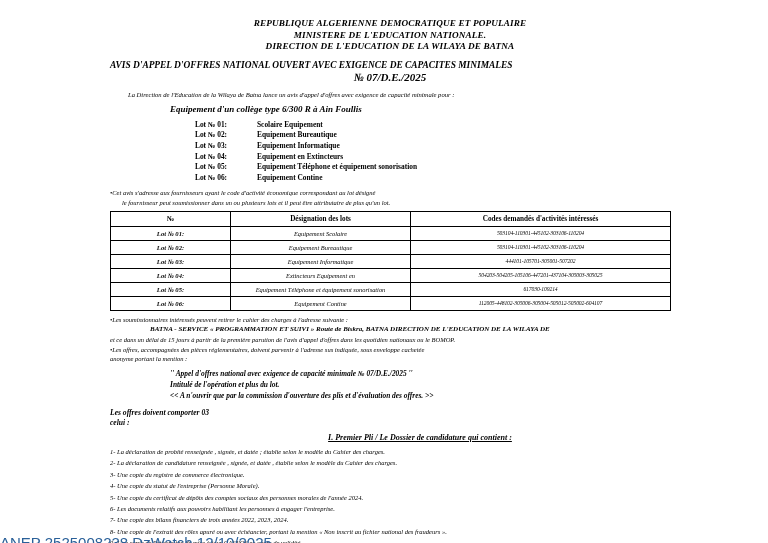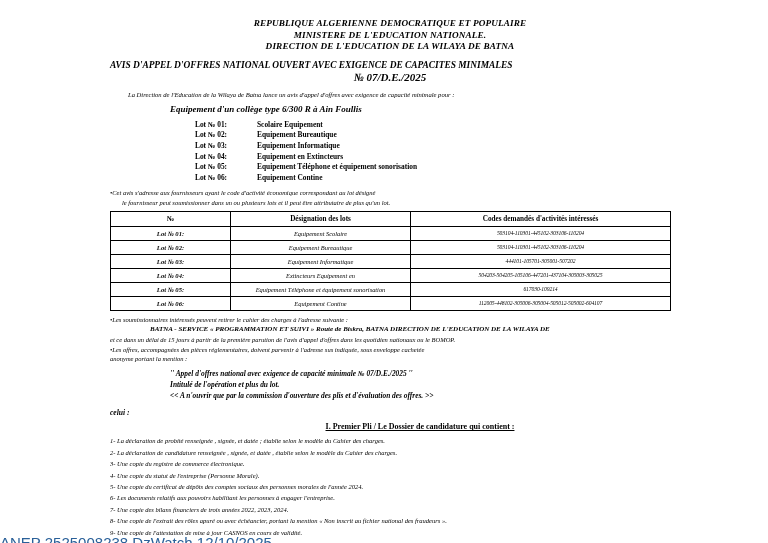--- a/index.html
+++ b/index.html
@@ -159,20 +159,21 @@
     margin-top: 7px;
     font-weight: bold;
     font-style: italic;
     font-size: 7.6px;
     line-height: 10.5px;
   }
   .pli-title {
     margin-top: 4px;
     text-align: center;
     font-weight: bold;
+    font-style: italic;
     font-size: 8px;
     text-decoration: underline;
     padding-left: 60px;
   }
   .doc-list { margin-top: 4px; }
   .doc-item {
     font-style: italic;
     font-size: 6.5px;
     line-height: 11.4px;
   }
@@ -294,20 +295,21 @@
       <div class="note">anonyme portant la mention :</div>
     </div>
 
     <div class="quote-block">
       <div class="quote-line">'' Appel d'offres national avec exigence de capacité minimale № 07/D.E./2025 ''</div>
       <div class="quote-line">Intitulé de l'opération et plus du lot.</div>
       <div class="quote-line">&lt;&lt; A n'ouvrir que par la commission d'ouverture des plis et d'évaluation des offres. &gt;&gt;</div>
     </div>
 
     <div class="offers-head">
+      <div>Les offres doivent comporter 03</div>
       <div>celui :</div>
     </div>
 
     <div class="pli-title">I. Premier Pli /  Le Dossier de candidature qui contient :</div>
 
     <div class="doc-list">
       <div class="doc-item">1- La déclaration de probité renseignée , signée, et datée ; établie selon le modèle du Cahier des charges.</div>
       <div class="doc-item">2- La déclaration de candidature renseignée , signée, et datée , établie selon le modèle du Cahier des charges.</div>
       <div class="doc-item">3- Une copie du registre de commerce électronique.</div>
       <div class="doc-item">4- Une copie du statut de l'entreprise (Personne Morale).</div>

